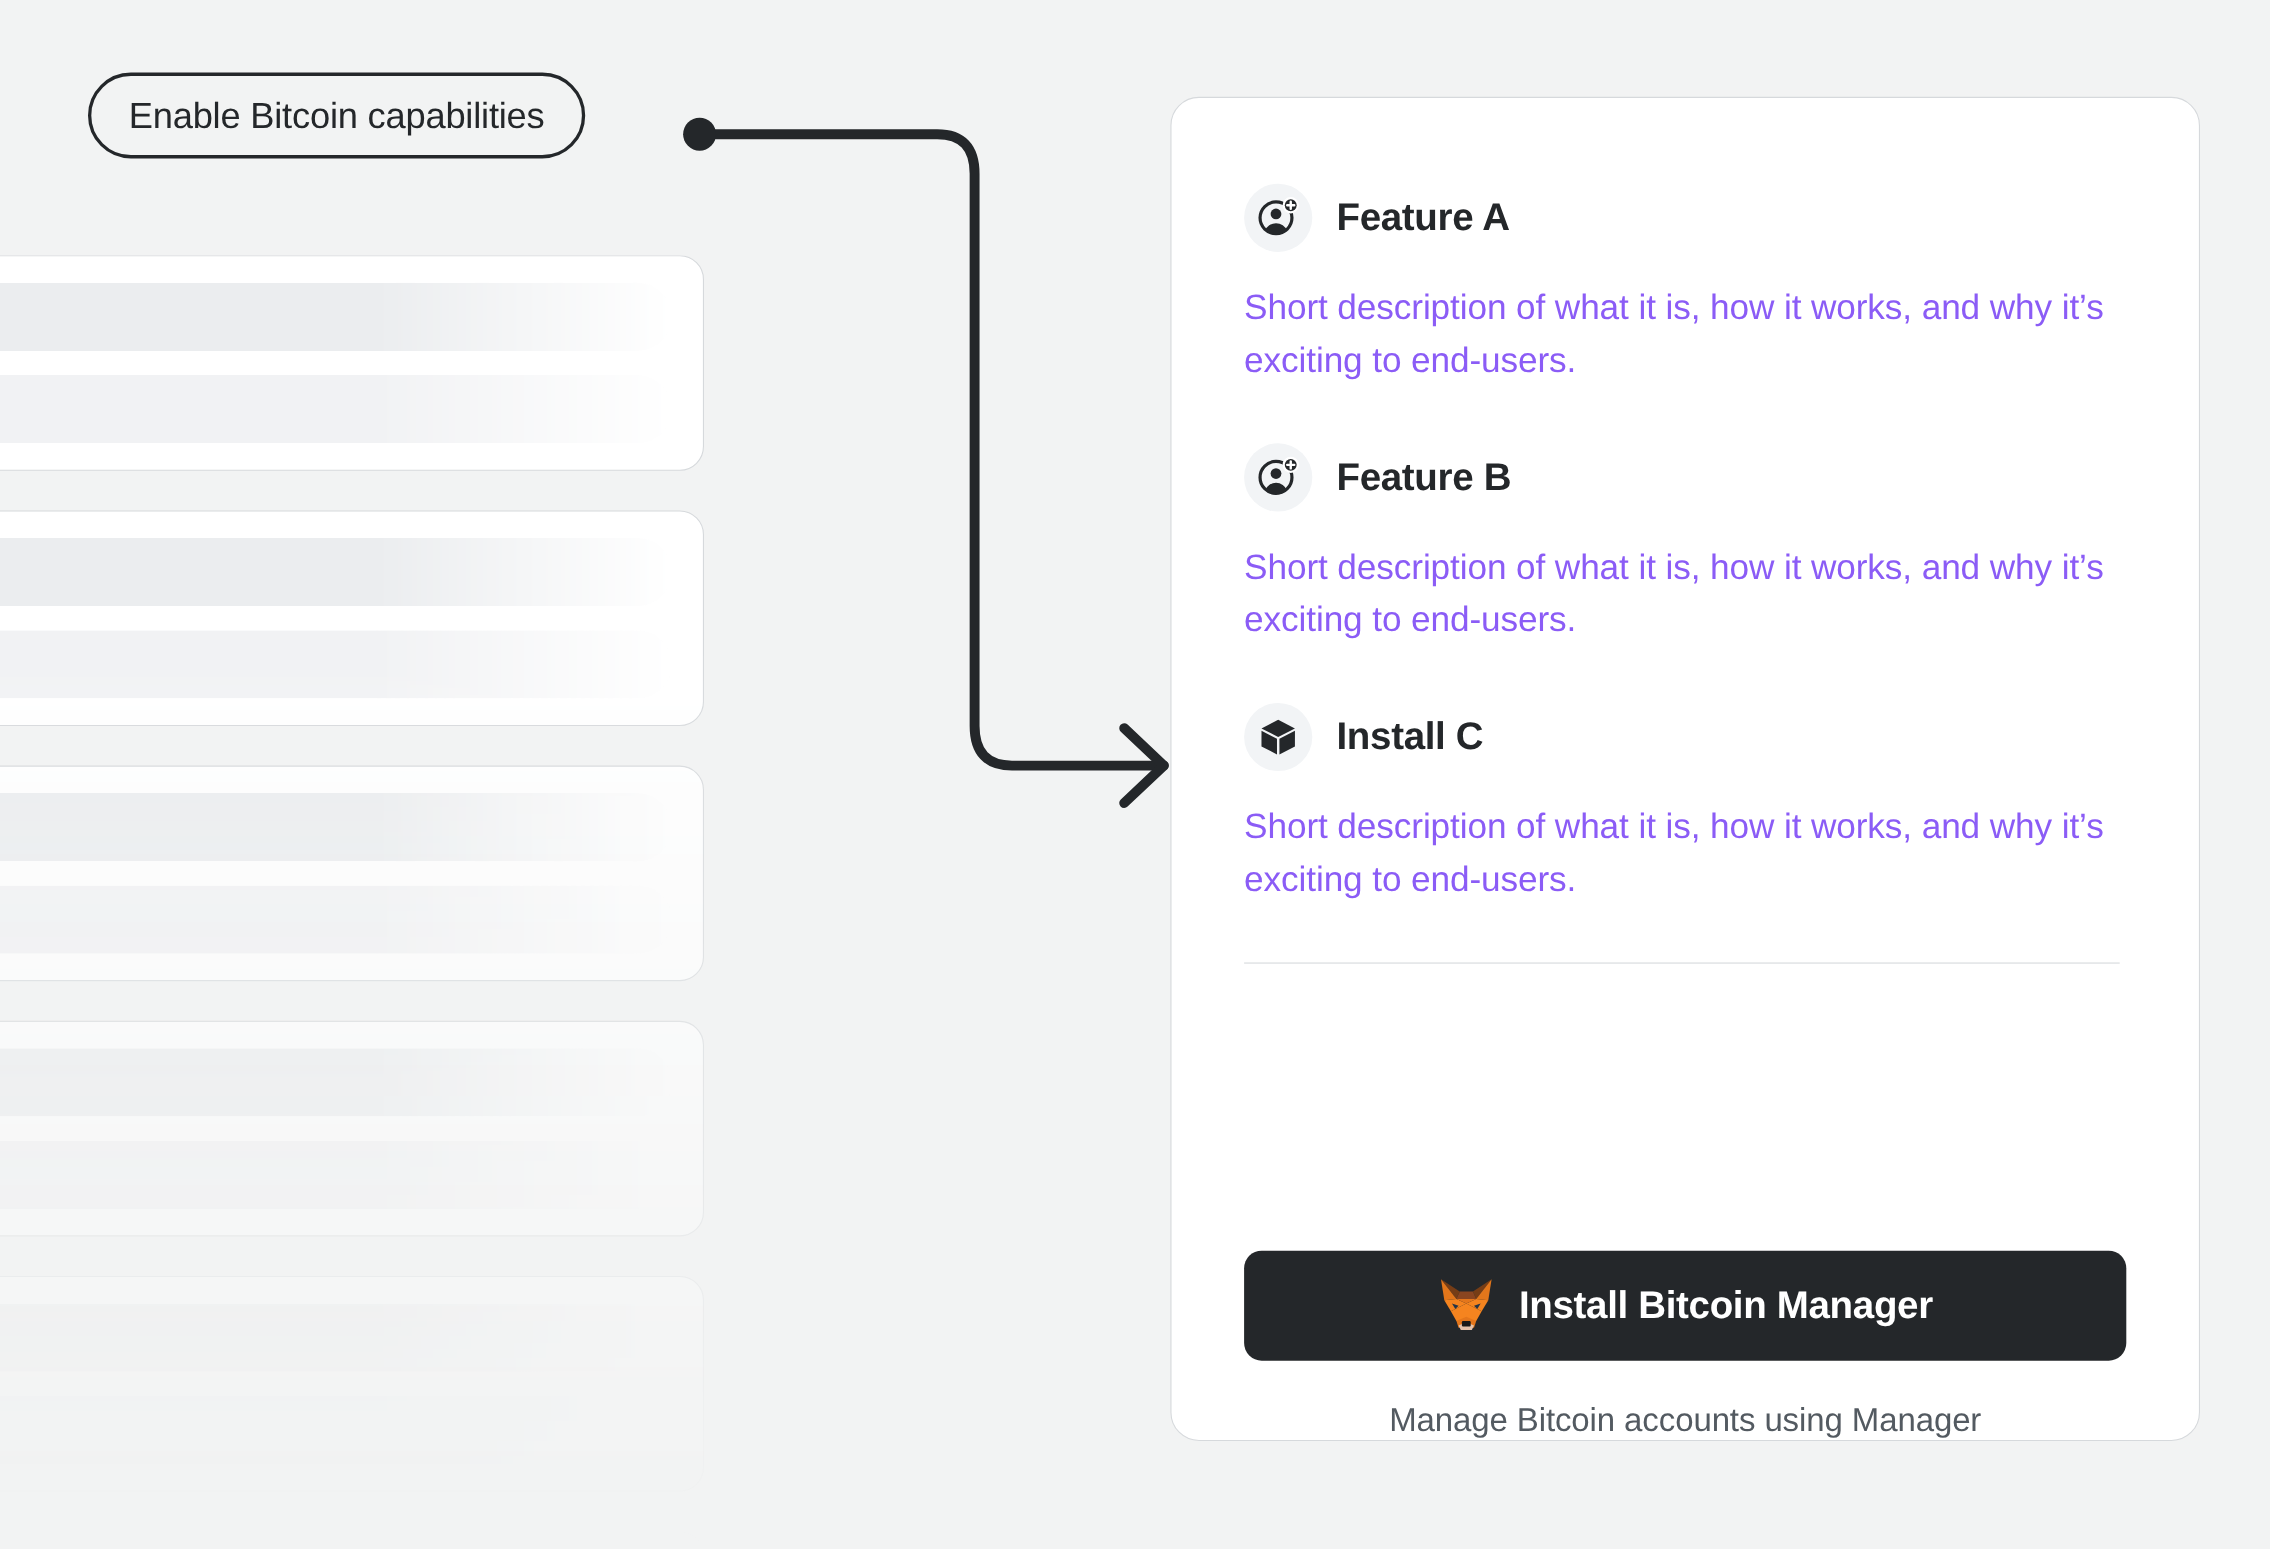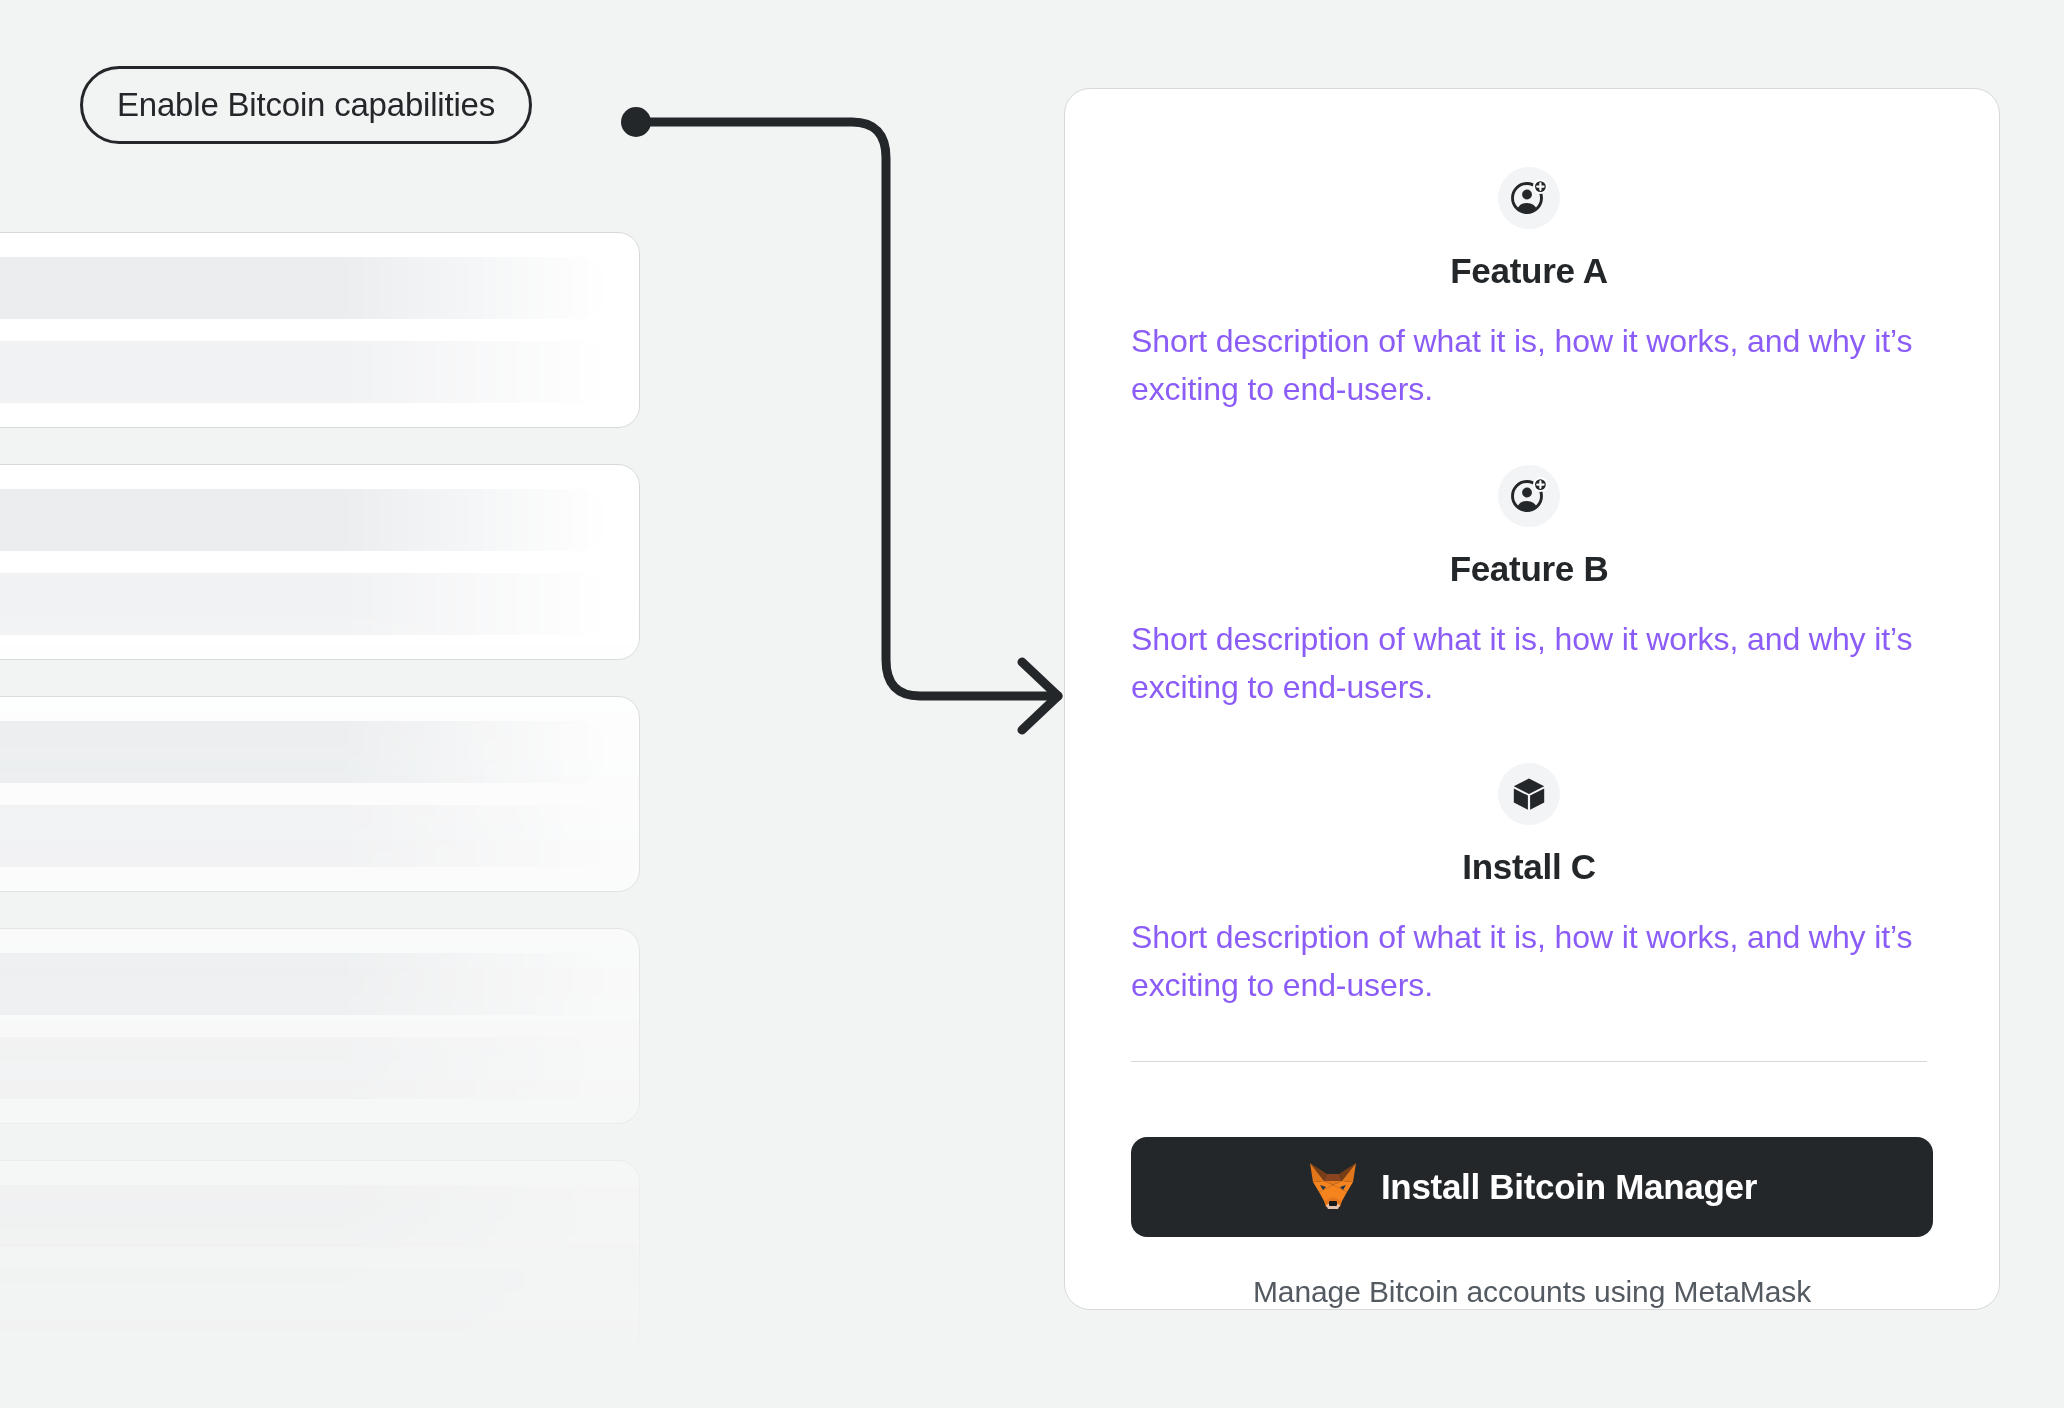--- a/index.html
+++ b/index.html
@@ -104,21 +104,20 @@
   }
 
   .feature-block { margin-bottom: 52px; }
   .feature-block:last-child { margin-bottom: 0; }
 
   .feature-head {
     display: flex;
     align-items: center;
     gap: 22px;
     margin-bottom: 26px;
-    flex-direction: column;
   }
   .feature-icon {
     width: 62px;
     height: 62px;
     border-radius: 50%;
     background: #f2f4f6;
     display: flex;
     align-items: center;
     justify-content: center;
     flex: 0 0 62px;
@@ -288,16 +287,16 @@
           <path d="M12 31 L26 24 L40 31 L35 40 L17 40 Z" fill="#f5841f"></path>
           <path d="M17 40 L26 36 L35 40 L33 46 L19 46 Z" fill="#e4761b"></path>
           <path d="M19 44 L26 41 L33 44 L31 48 L21 48 Z" fill="#e4c2ab"></path>
           <rect x="22" y="40" width="8" height="5" rx="1" fill="#1a1a1a"></rect>
           <path d="M13 24 L19 26 L16 29 Z" fill="#233447"></path>
           <path d="M39 24 L33 26 L36 29 Z" fill="#233447"></path>
         </svg>
       </span>
       <span class="install-label">Install Bitcoin Manager</span>
     </button>
-    <div class="footer-caption">Manage Bitcoin accounts using MetaMask</div>
+    <div class="footer-caption">Manage Bitcoin accounts using Manager</div>
   </div>
 
 </div>
 
 </body></html>

